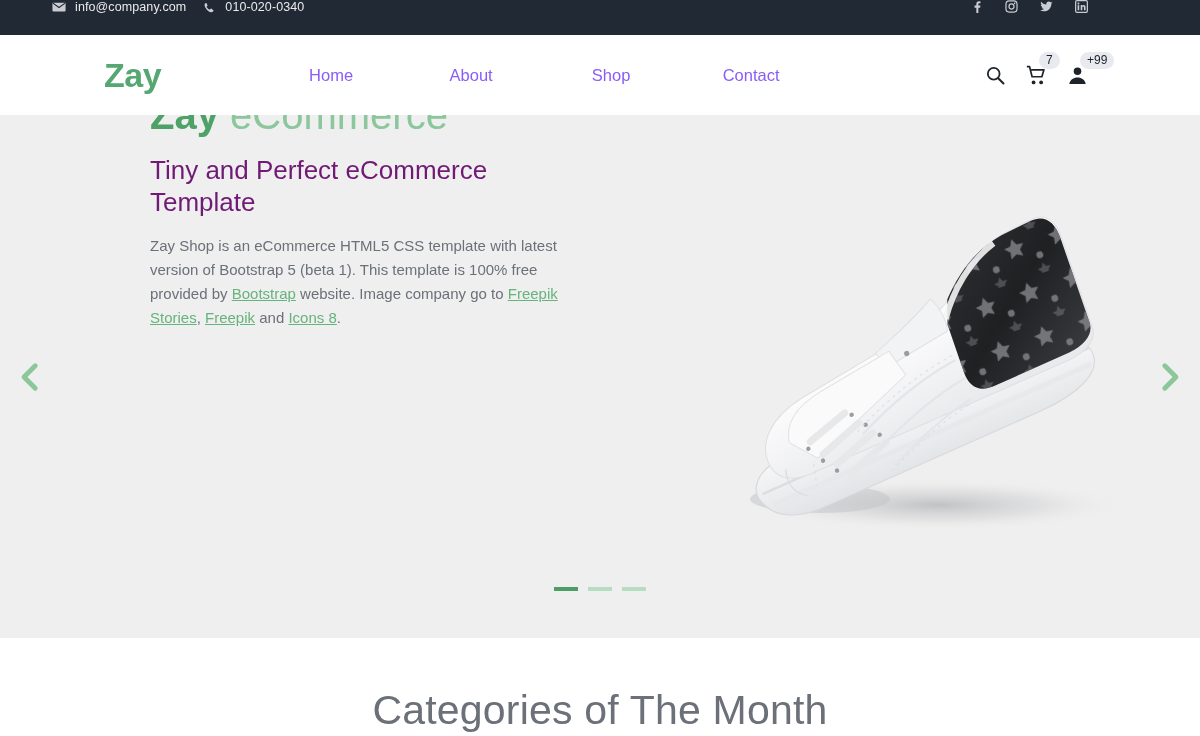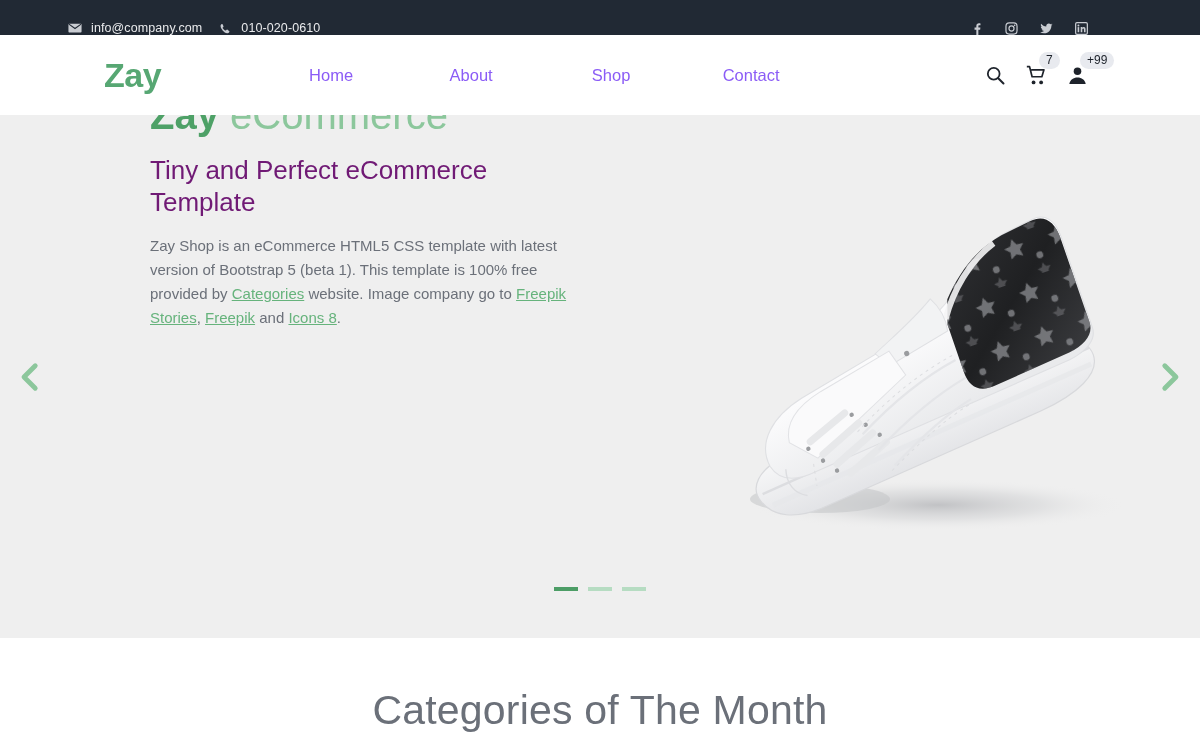--- a/index.html
+++ b/index.html
@@ -4,22 +4,22 @@
 <style>
   * { margin:0; padding:0; box-sizing:border-box; }
   html, body {
     width:1200px; height:736px;
     font-family:"Liberation Sans", sans-serif;
     background:#ffffff; overflow:hidden;
   }
 
   
   .topbar{
-    height:35px; background:#212934; display:flex; align-items:flex-end;
-    padding:0 112px 0 68px; justify-content:space-between;
+    height:35px; background:#212934; display:flex; align-items:flex-start;
+    padding:0 112px 0 52px; justify-content:space-between;
   }
   .topbar-left{ display:flex; align-items:center; gap:16px; }
   .tb-item{ display:flex; align-items:center; gap:9px; }
   .tb-item span{ font-size:12.5px; color:#e9eaec; letter-spacing:.1px; }
   .tb-icon{ display:block; width:14px; height:14px; fill:#c9ccd2; }
   .topbar-right{ display:flex; align-items:center; gap:22px; }
   .soc{ width:13px; height:13px; fill:#c9ccd2; display:block; }
 
   
   .navbar{
@@ -107,21 +107,21 @@
         <path d="M0 2.5h16v11H0z" fill="none"></path>
         <rect x="0.5" y="3" width="15" height="10" rx="1"></rect>
         <path d="M1 3.6l7 5 7-5" fill="none" stroke="#212934" stroke-width="1.3"></path>
       </svg>
       <span>info@company.com</span>
     </div>
     <div class="tb-item">
       <svg class="tb-icon" viewBox="0 0 16 16">
         <path d="M11.6 10.3c-.5-.2-1.2-.6-1.6-.4-.3.1-.6.6-.9.9-.2.2-.3.2-.5.1-1.4-.6-2.6-1.6-3.3-3-.1-.2-.1-.4.1-.5.3-.3.8-.5.9-.9.1-.4-.2-1-.4-1.5-.2-.5-.4-1.2-.8-1.4-.4-.2-.9 0-1.2.2-.7.4-1 1.2-1 2 .1 1.9 1.4 3.9 2.6 5.2 1.2 1.3 3.1 2.7 5 2.9.9.1 1.8-.2 2.3-1 .2-.3.4-.8.2-1.2-.2-.4-.9-.7-1.4-.9z"></path>
       </svg>
-      <span>010-020-0610</span>
+      <span>010-020-0340</span>
     </div>
   </div>
   <div class="topbar-right">
     <a href="#">
       <svg class="soc" viewBox="0 0 16 16">
         <path d="M10.3 16V9.4h2.2l.3-2.6h-2.5V5.2c0-.7.2-1.2 1.3-1.2h1.3V1.7C12.5 1.6 11.8 1.6 11 1.6c-1.9 0-3.2 1.2-3.2 3.3v1.9H5.6v2.6h2.2V16z"></path>
       </svg>
     </a>
     <a href="#">
       <svg class="soc" viewBox="0 0 16 16">
@@ -181,21 +181,21 @@
 
 <div class="hero">
 
   <div class="hero-inner">
     <div class="hero-text">
       <h1 class="hero-h1">
         <span class="b">Zay</span>
         <span class="l">eCommerce</span>
       </h1>
       <h2 class="hero-h2">Tiny and Perfect eCommerce Template</h2>
-      <p class="hero-p"><span>Zay Shop is an eCommerce HTML5 CSS template with latest version of Bootstrap 5 (beta 1). This template is 100% free provided by </span><a href="#">Categories</a><span> website. Image company go to </span><a href="#">Freepik Stories</a><span>, </span><a href="#">Freepik</a><span> and </span><a href="#">Icons 8</a><span>.</span></p>
+      <p class="hero-p"><span>Zay Shop is an eCommerce HTML5 CSS template with latest version of Bootstrap 5 (beta 1). This template is 100% free provided by </span><a href="#">Bootstrap</a><span> website. Image company go to </span><a href="#">Freepik Stories</a><span>, </span><a href="#">Freepik</a><span> and </span><a href="#">Icons 8</a><span>.</span></p>
     </div>
   </div>
 
   <div class="hero-img-wrap">
     <svg viewBox="0 0 470 380" width="470" height="380">
       <defs>
         <linearGradient id="shoeBody" x1="0" y1="0" x2="0.4" y2="1">
           <stop offset="0%" stop-color="#ffffff"></stop>
           <stop offset="55%" stop-color="#fbfbfc"></stop>
           <stop offset="100%" stop-color="#e9eaec"></stop>

